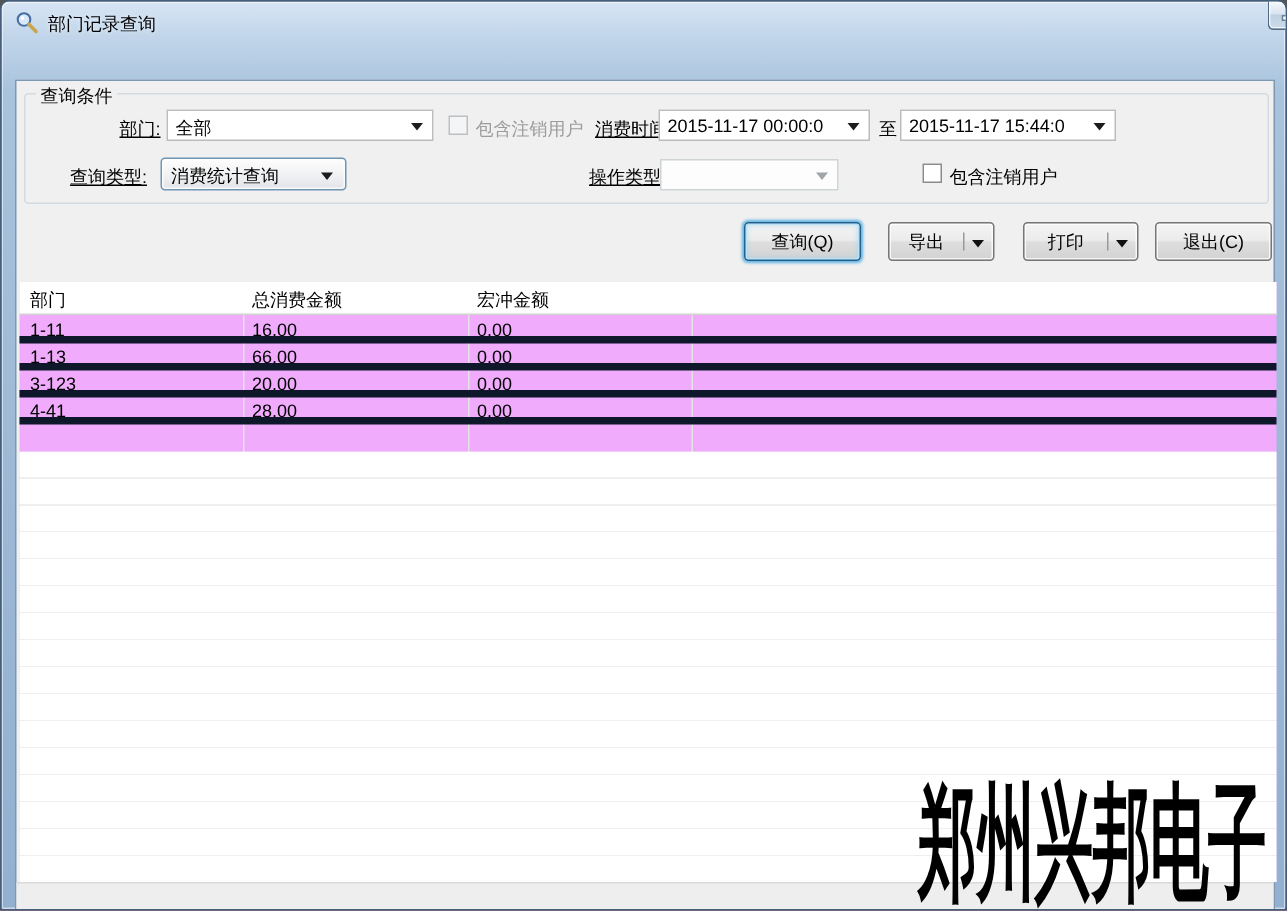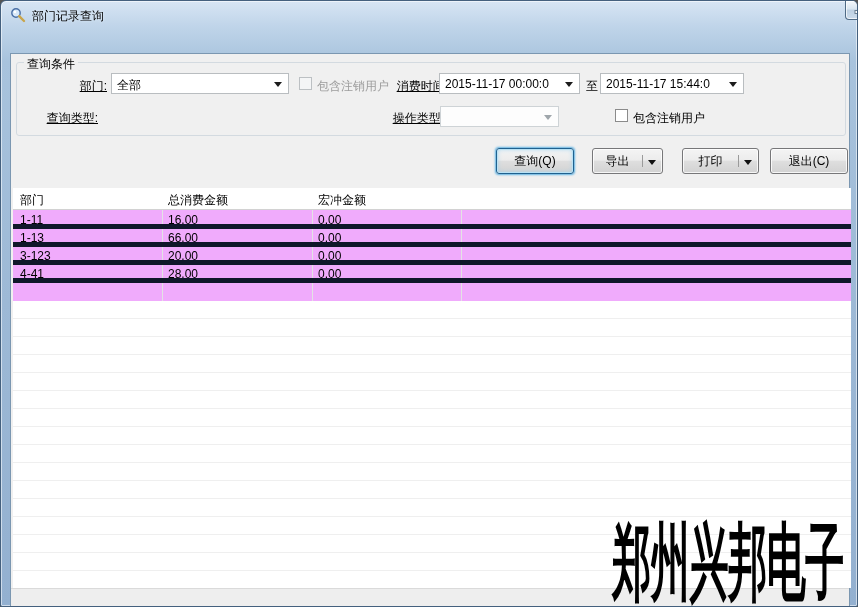--- a/index.html
+++ b/index.html
@@ -140,20 +140,24 @@
       <span class="txt">2015-11-17 00:00:0</span>
       <span class="tri"></span>
     </div>
     <span class="lbl" style="left:575px; top:24px;">至</span>
     <div class="flatcombo" style="left:589px; top:19px; width:144px;">
       <span class="txt">2015-11-17 15:44:0</span>
       <span class="tri"></span>
     </div>
 
     <span class="lbl r" style="left:21px; top:56px; width:66px;">查询类型:</span>
+    <div class="themecombo" style="left:96px; top:51px; width:124px;">
+      <span class="txt">消费统计查询</span>
+      <span class="tri"></span>
+    </div>
     <span class="lbl r" style="left:365px; top:56px; width:68px;">操作类型:</span>
     <div class="flatcombo disabled" style="left:429px; top:52px; width:119px;">
       <span class="txt"></span>
       <span class="tri"></span>
     </div>
     <span class="cb" style="left:604px; top:55px;"></span>
     <span class="lbl" style="left:622px; top:56px;">包含注销用户</span>
 
     <div class="btn focus" style="left:485px; width:78px;">
       <span class="blabel">查询(Q)</span>

